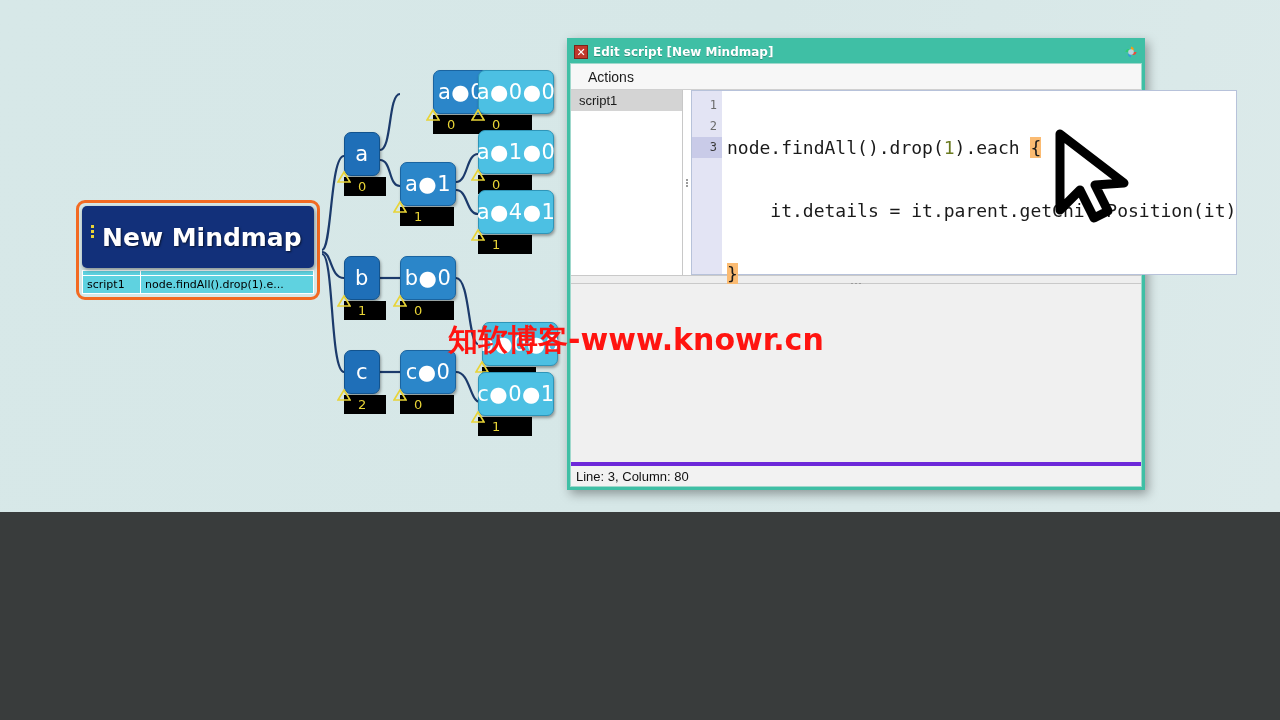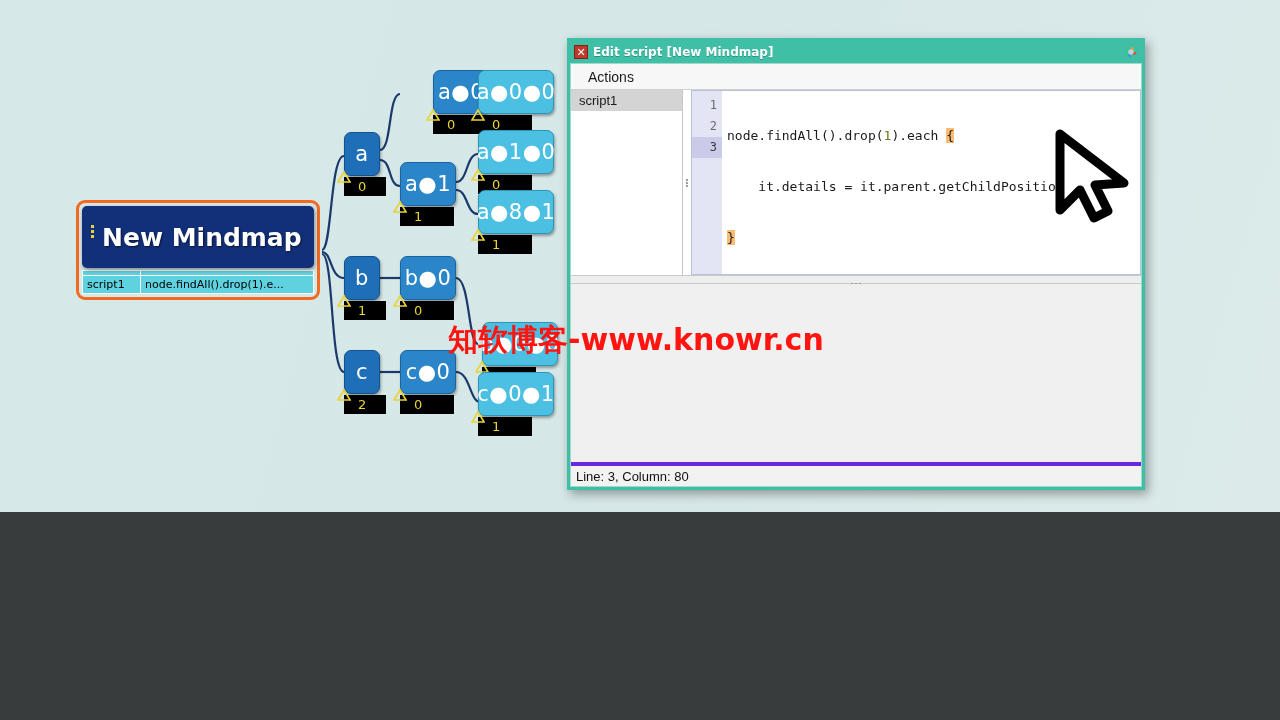--- a/index.html
+++ b/index.html
@@ -164,21 +164,21 @@
     background: #e3e4f4; width: 30px; flex: none;
     font-family: "DejaVu Sans Mono", monospace;
     font-size: 12px; color: #6b6b6b;
     text-align: right; padding: 4px 5px 0 0;
   }
   #gutter div { height: 21px; line-height: 21px; }
   #gutter div.cur { background: #c9cbe8; color: #3a3a3a; margin-right:-5px; padding-right:5px; }
   #code {
     flex: 1; padding: 4px 0 0 5px;
     font-family: "DejaVu Sans Mono", monospace;
-    font-size: 13px; color: #1a1a1a;
+    font-size: 18px; color: #1a1a1a;
     white-space: pre;
     background: #ffffff;
   }
   #code .ln { height: 21px; line-height: 21px; }
   #code .num { color: #6a7a1f; }
   #code .brc { background: #fbbb72; }
   #hsplit {
     height: 9px; background: #eeeeee;
     border-top: 1px solid #c9c9c9; border-bottom: 1px solid #c9c9c9;
     display: flex; align-items: center; justify-content: center; flex: none;
@@ -311,21 +311,21 @@
     <div class="mbody" style="width:76px;height:44px;font-size:21px;">a●1●0</div>
     <div class="det">
       <svg class="tri-ico" viewBox="0 0 14 12">
           <polygon points="7,1 13,11 1,11" fill="none" stroke="#e8d437" stroke-width="1.6"></polygon>
         </svg>
       <span>0</span>
     </div>
   </div>
 
   <div class="mnode lvl3" style="left:478px;top:190px;">
-    <div class="mbody" style="width:76px;height:44px;font-size:21px;">a●8●1</div>
+    <div class="mbody" style="width:76px;height:44px;font-size:21px;">a●4●1</div>
     <div class="det">
       <svg class="tri-ico" viewBox="0 0 14 12">
           <polygon points="7,1 13,11 1,11" fill="none" stroke="#e8d437" stroke-width="1.6"></polygon>
         </svg>
       <span>1</span>
     </div>
   </div>
 
   <div class="mnode lvl1" style="left:344px;top:256px;">
     <div class="mbody" style="width:36px;height:44px;font-size:21px;">b</div>

